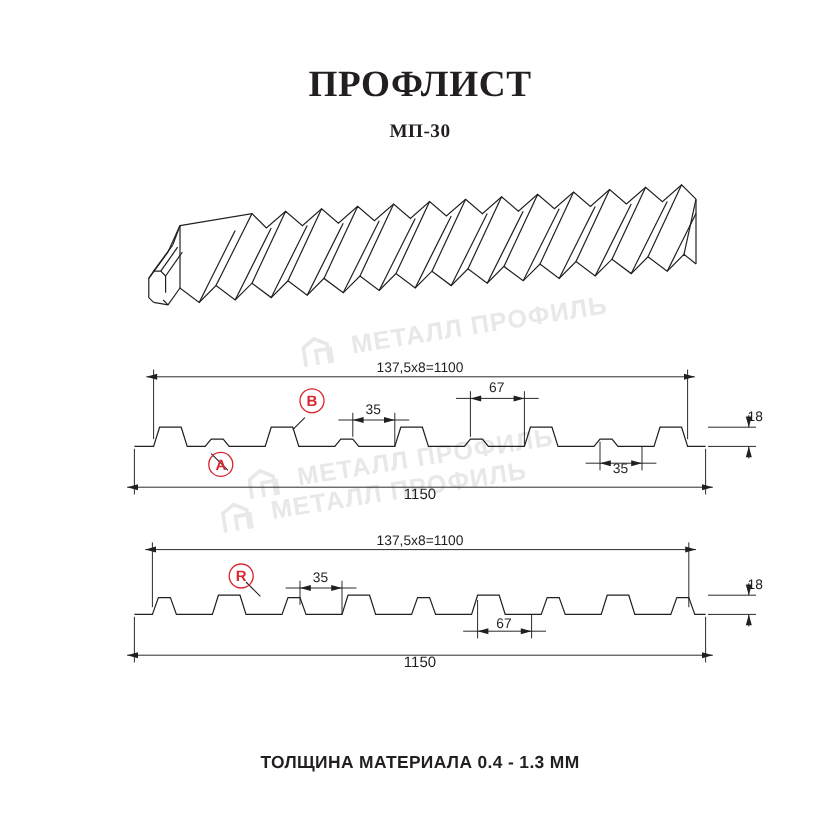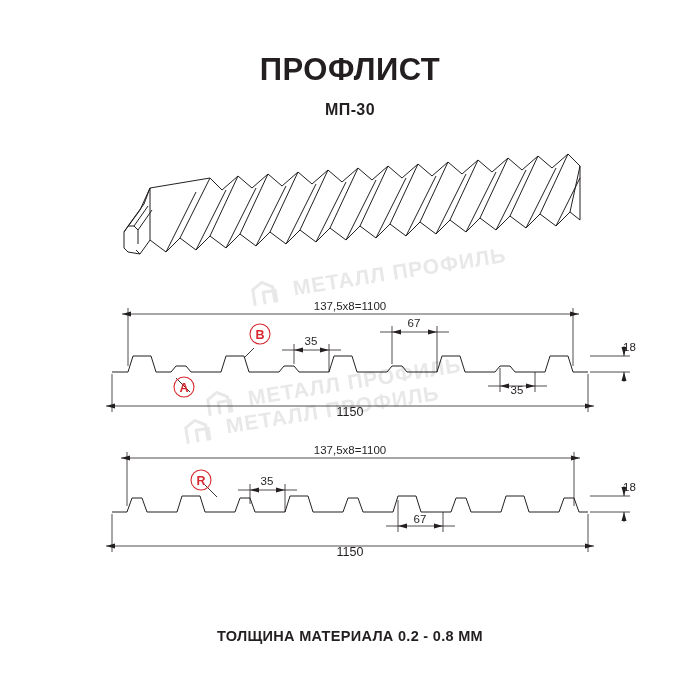--- a/index.html
+++ b/index.html
@@ -18,20 +18,21 @@
   .page {
     position: absolute;
     inset: 0;
   }
   .title-block {
     position: absolute;
     left: 0;
     right: 0;
     top: 54px;
     text-align: center;
+    font-family: Liberation Serif, serif;
   }
   .title {
     font-size: 31px;
     font-weight: bold;
     letter-spacing: 0.5px;
     line-height: 1.05;
     margin: 0;
   }
   .subtitle {
     font-size: 16px;
@@ -290,15 +291,15 @@
       <text x="420" y="523" font-size="11.5">67</text>
     </g>
 
     <g font-family="Liberation Sans, sans-serif" fill="#d7282f" text-anchor="middle" font-size="12.5" font-weight="bold">
       <text x="184" y="391.5">A</text>
       <text x="260" y="338.5">B</text>
       <text x="201" y="484.5">R</text>
     </g>
   </svg>
 
-  <div class="footer-note">ТОЛЩИНА МАТЕРИАЛА 0.2 - 0.8 ММ</div>
+  <div class="footer-note">ТОЛЩИНА МАТЕРИАЛА 0.4 - 1.3 ММ</div>
 
 </div>
 
 </body></html>

